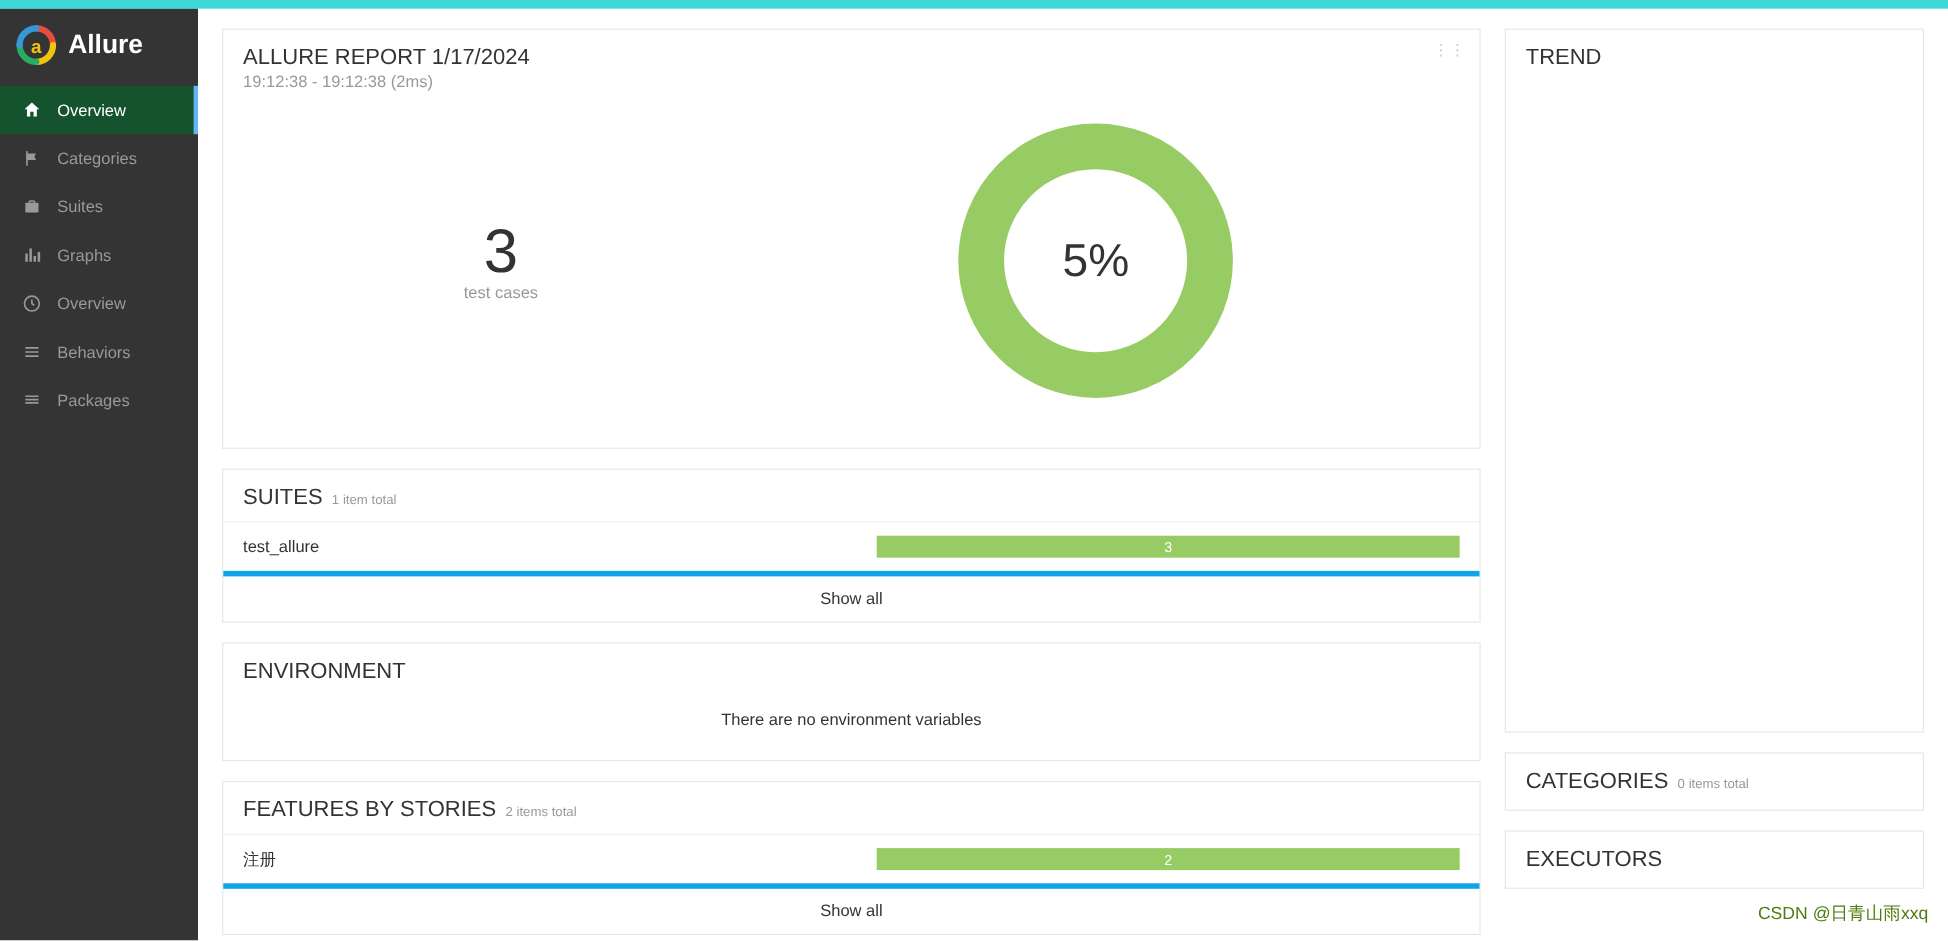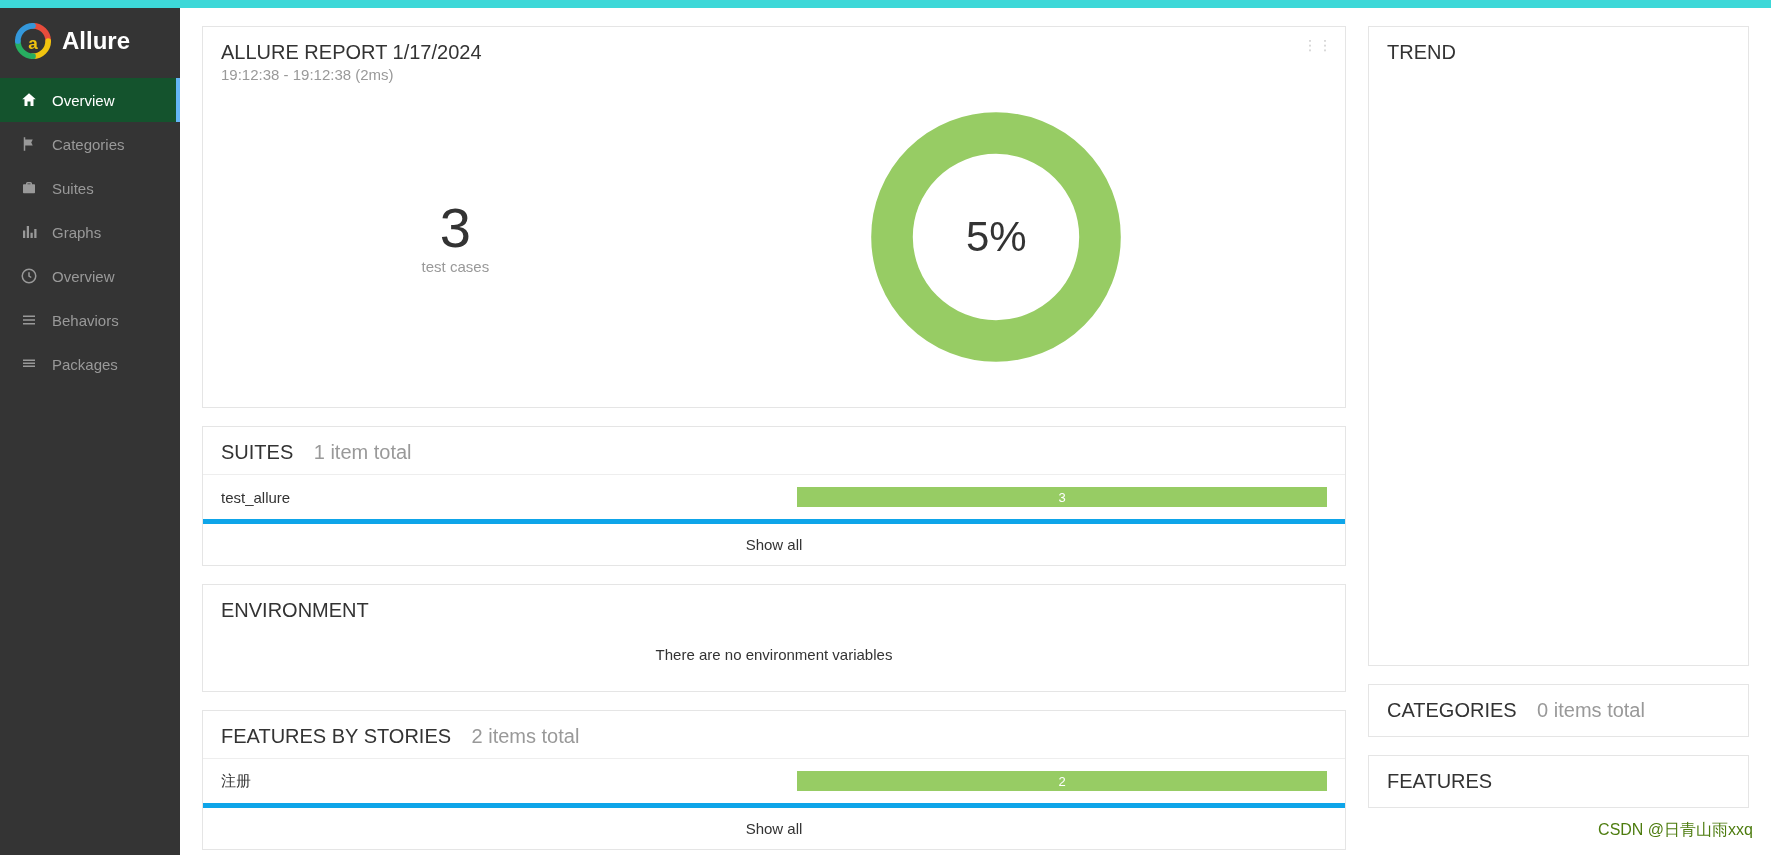--- a/index.html
+++ b/index.html
@@ -21,21 +21,21 @@
     .nav-item.active::after { content: ''; position: absolute; right: 0; top: 0; bottom: 0; width: 4px; background: #64b5f6; }
     .nav-icon { width: 18px; height: 18px; flex-shrink: 0; }
     
     .main { flex: 1; display: flex; gap: 22px; padding: 18px 22px; background: #fff; overflow: auto; }
     .left-col { flex: 1; display: flex; flex-direction: column; gap: 18px; min-width: 0; }
     .right-col { width: 381px; display: flex; flex-direction: column; gap: 18px; flex-shrink: 0; }
     
     .widget { border: 1px solid #e5e5e5; background: #fff; }
     .widget-head { padding: 14px 18px 0 18px; }
     .widget-title { font-size: 20px; font-weight: 400; color: #333; display: inline; }
-    .widget-subtitle { font-size: 20px; color: #999; display: inline; margin-left: 16px; }
+    .widget-subtitle { font-size: 12px; color: #999; display: inline; margin-left: 4px; }
     
     .summary-widget { position: relative; }
     .summary-head { padding: 14px 18px; }
     .summary-title { font-size: 20px; font-weight: 400; color: #333; }
     .summary-time { font-size: 15px; color: #999; margin-top: 2px; }
     .summary-body { display: flex; align-items: center; justify-content: space-around; padding: 10px 30px 40px 30px; }
     .summary-count { text-align: center; }
     .summary-count-num { font-size: 56px; font-weight: 400; color: #333; line-height: 1; }
     .summary-count-label { font-size: 15px; color: #999; margin-top: 2px; }
     .donut-wrap { position: relative; width: 260px; height: 260px; }
@@ -200,19 +200,19 @@
 
     <div class="right-col">
       <div class="right-widget right-widget-tall">
         <span class="widget-title">TREND</span>
       </div>
       <div class="right-widget">
         <span class="widget-title">CATEGORIES</span>
         <span class="widget-subtitle">0 items total</span>
       </div>
       <div class="right-widget">
-        <span class="widget-title">FEATURES</span>
+        <span class="widget-title">EXECUTORS</span>
       </div>
     </div>
   </main>
 </div>
 
 <div class="watermark">CSDN @日青山雨xxq</div>
 
 </body></html>

